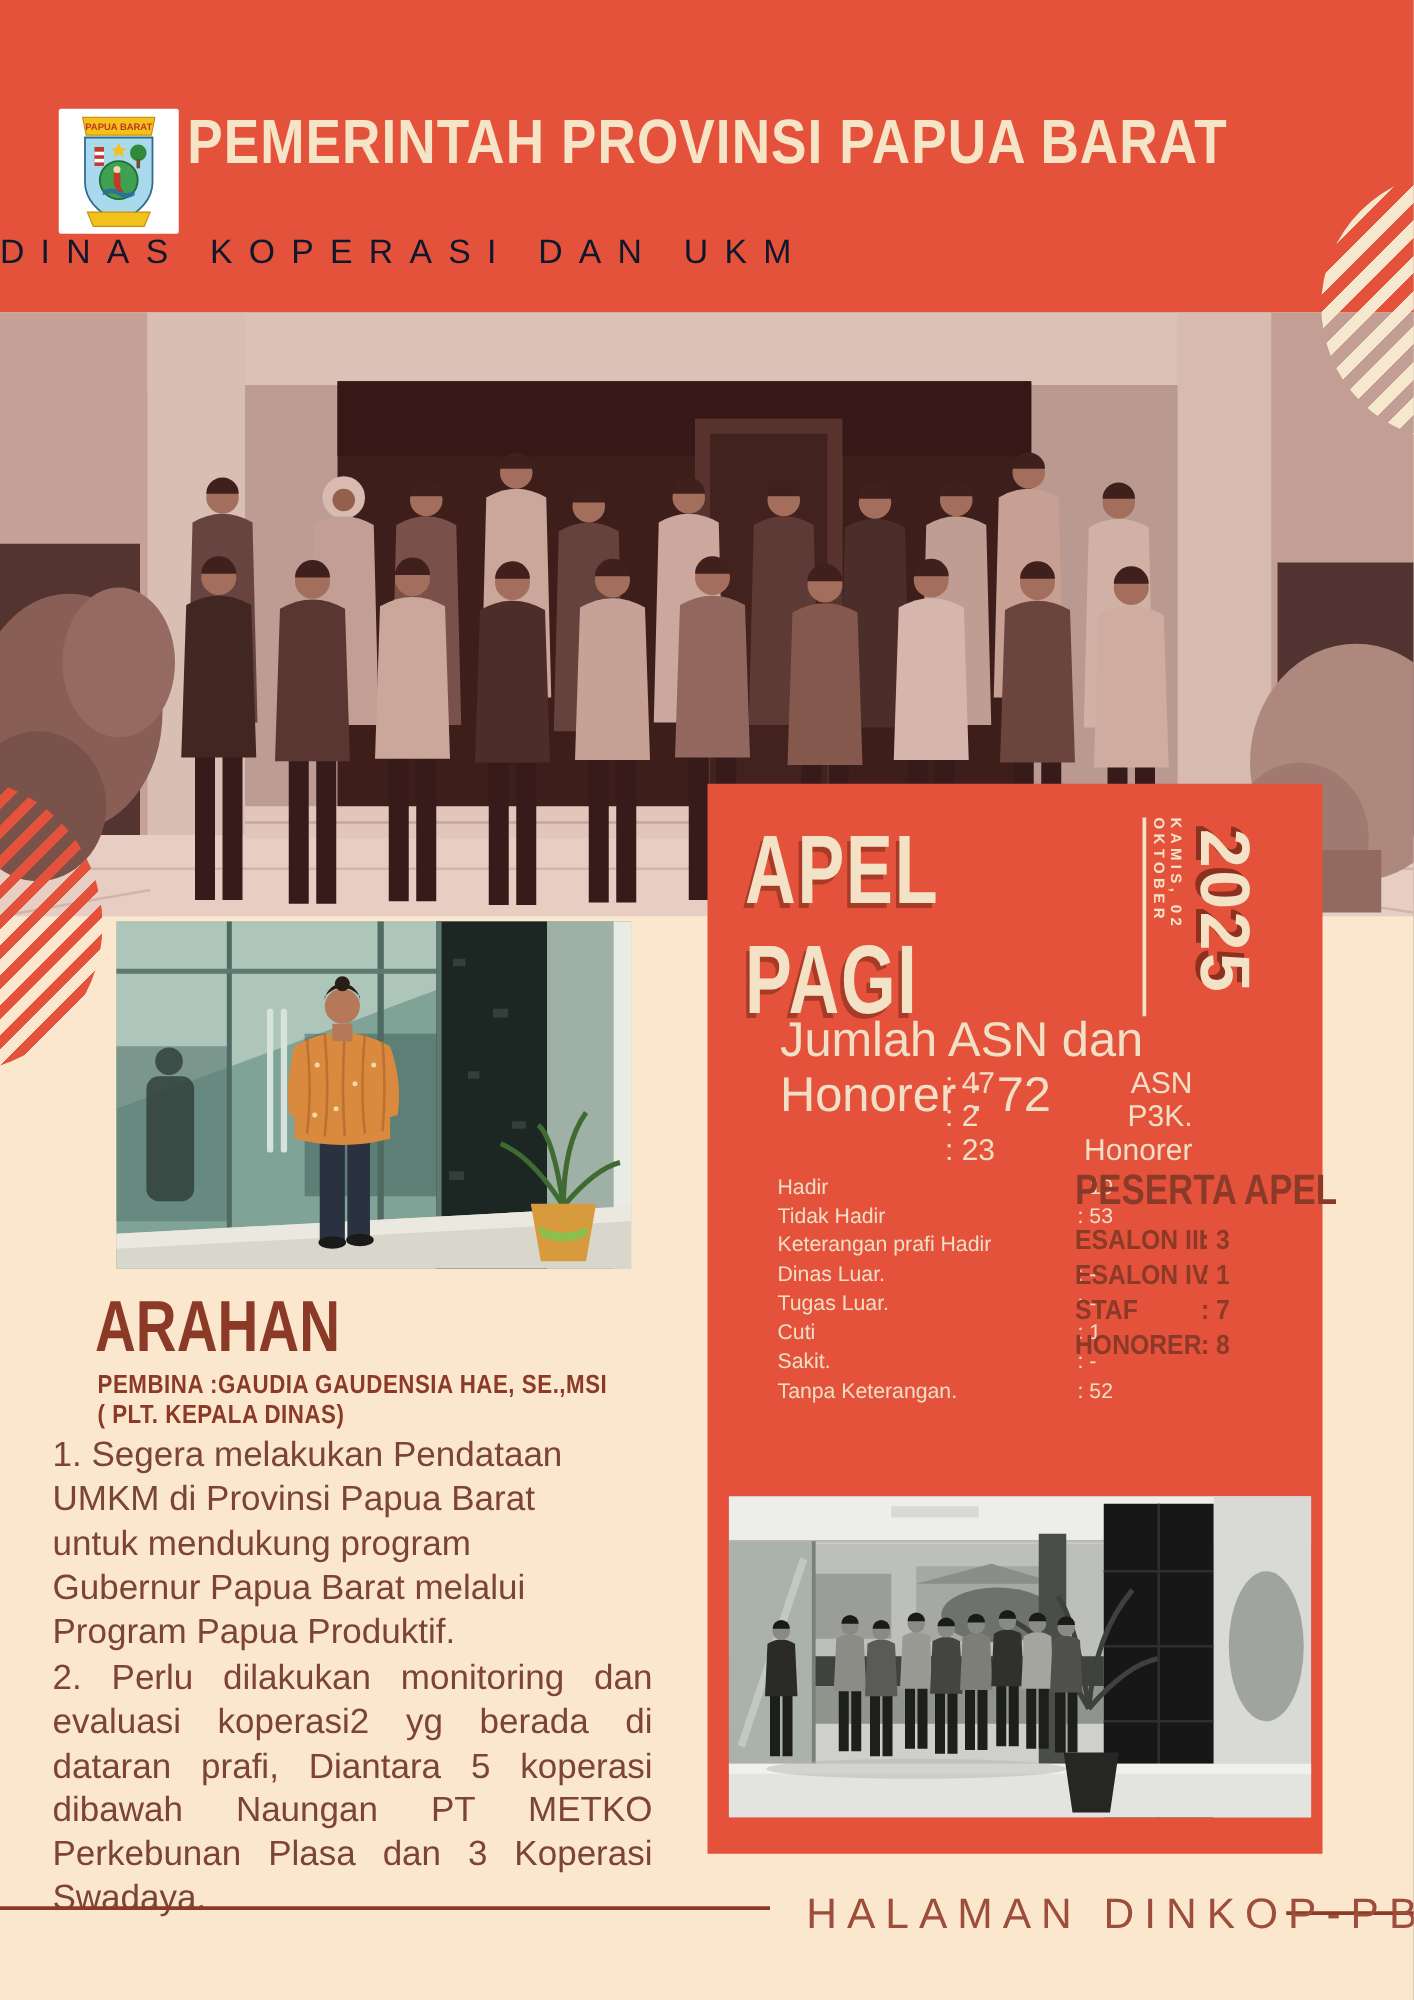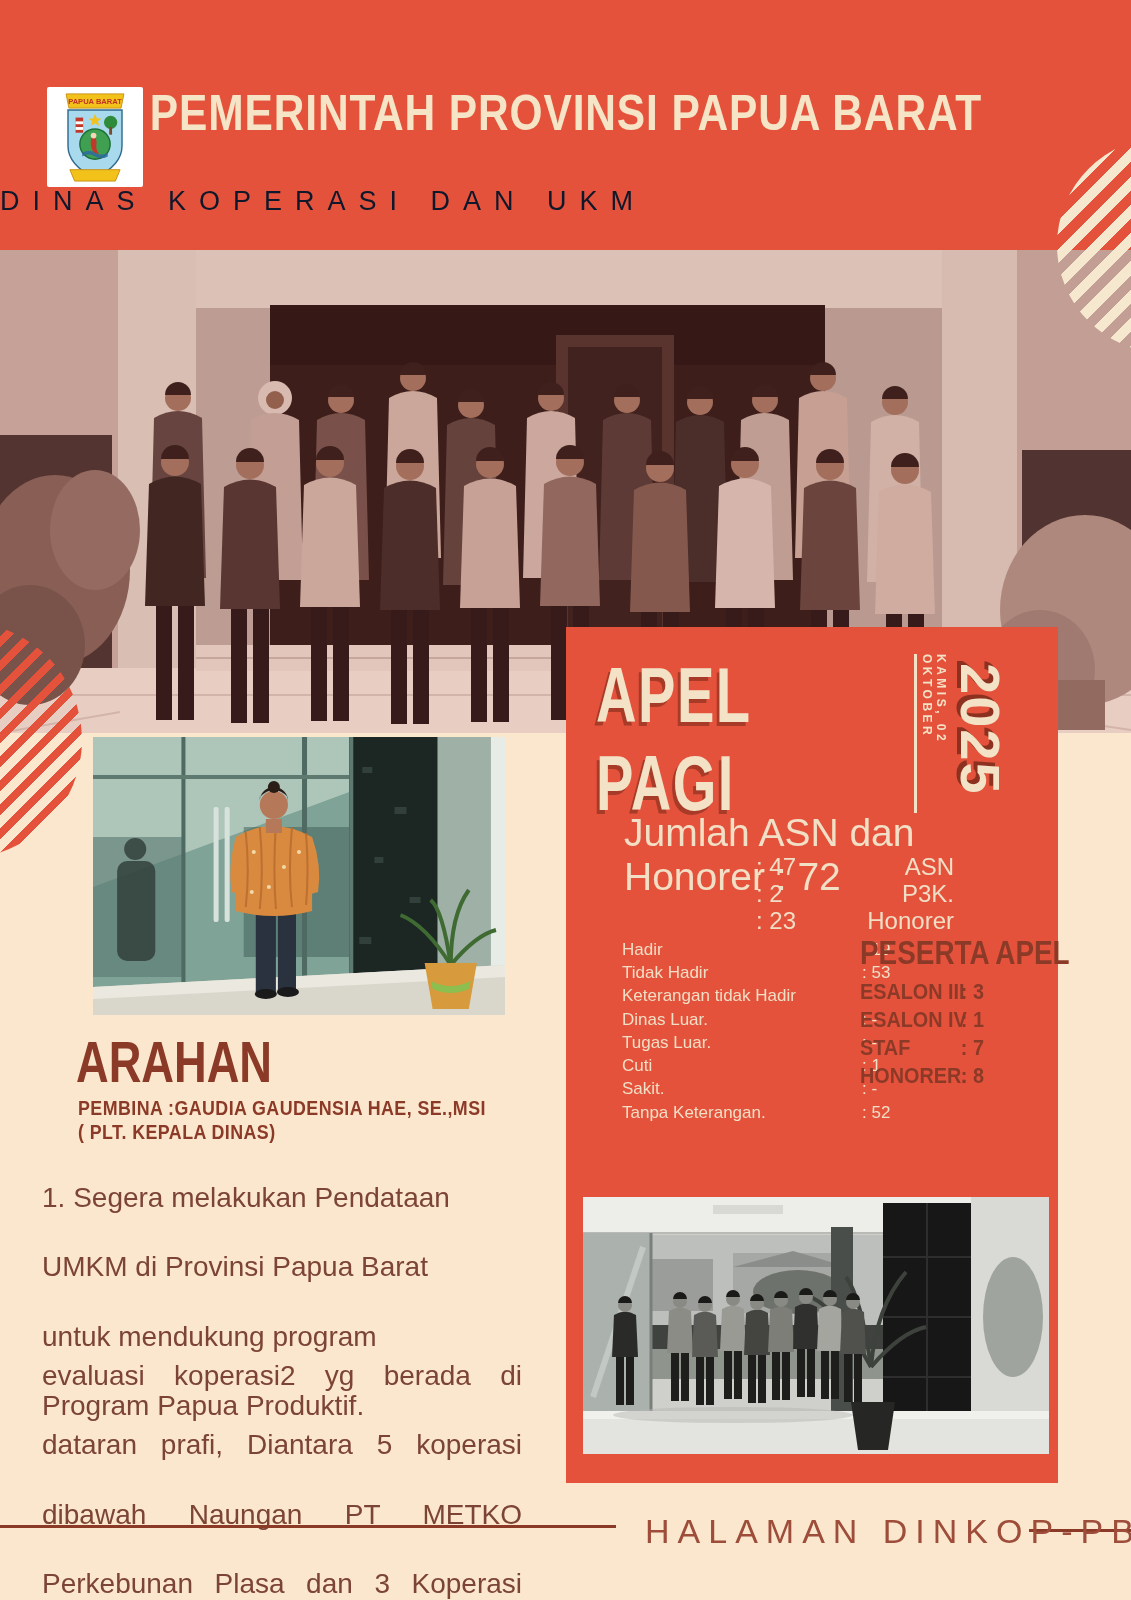--- a/index.html
+++ b/index.html
@@ -50,21 +50,21 @@
   
   .arahan-title{position:absolute;left:76px;top:1028px;font-size:58px;font-weight:bold;
       color:#8C3A28;transform:scaleX(.78);transform-origin:left top;}
   .arahan-sub1{position:absolute;left:78px;top:1096px;font-size:21px;font-weight:bold;
       color:#8C3A28;transform:scaleX(.85);transform-origin:left top;white-space:nowrap;letter-spacing:.5px;}
   .arahan-sub2{position:absolute;left:78px;top:1120px;font-size:21px;font-weight:bold;
       color:#8C3A28;transform:scaleX(.85);transform-origin:left top;white-space:nowrap;letter-spacing:.5px;}
   .para{position:absolute;left:42px;width:480px;font-size:28px;color:#7C4435;}
   .para1{top:1146px;}
   .para2{top:1324px;}
-  .para .ln{height:35.3px;line-height:35.3px;white-space:nowrap;margin-top:34px;}
+  .para .ln{height:35.3px;line-height:35.3px;white-space:nowrap;}
   .para2 .ln{white-space:normal;text-align:justify;text-align-last:justify;}
   .para2 .ln.last{text-align-last:left;}
   
   .foot-line-l{position:absolute;left:0;top:1525px;width:616px;height:3px;background:#8C3A28;}
   .foot-line-r{position:absolute;left:1029px;top:1529px;width:102px;height:3px;background:#8C3A28;}
   .foot-text{position:absolute;left:645px;top:1512px;width:340px;text-align:center;
       font-size:34px;letter-spacing:8px;color:#9D4D3A;white-space:nowrap;}
 </style>
 </head>
 <body>
@@ -190,21 +190,21 @@
     <div class="v-year">2025</div>
 
     <div class="jumlah">Jumlah ASN dan Honorer : 72</div>
 
     <div class="srow" style="top:226px"><span>ASN</span><span class="val">: 47</span></div>
     <div class="srow" style="top:253px"><span>P3K.</span><span class="val">: 2</span></div>
     <div class="srow" style="top:280px"><span>Honorer</span><span class="val">: 23</span></div>
 
     <div class="arow" style="top:313px"><span>Hadir</span><span class="val">: 19</span></div>
     <div class="arow" style="top:336px"><span>Tidak Hadir</span><span class="val">: 53</span></div>
-    <div class="arow" style="top:359px"><span>Keterangan tidak Hadir</span><span class="val"></span></div>
+    <div class="arow" style="top:359px"><span>Keterangan prafi Hadir</span><span class="val"></span></div>
     <div class="arow" style="top:383px"><span>Dinas Luar.</span><span class="val">: -</span></div>
     <div class="arow" style="top:406px"><span>Tugas Luar.</span><span class="val">: -</span></div>
     <div class="arow" style="top:429px"><span>Cuti</span><span class="val">: 1</span></div>
     <div class="arow" style="top:452px"><span>Sakit.</span><span class="val">: -</span></div>
     <div class="arow" style="top:476px"><span>Tanpa Keterangan.</span><span class="val">: 52</span></div>
 
     <div class="peserta">
       <div class="peserta-title">PESERTA APEL</div>
       <div class="prow" style="top:46px"><span>ESALON III</span><span class="val">: 3</span></div>
       <div class="prow" style="top:74px"><span>ESALON IV</span><span class="val">: 1</span></div>
@@ -347,23 +347,25 @@
   </div>
 
   <div class="arahan-title">ARAHAN</div>
   <div class="arahan-sub1">PEMBINA :GAUDIA GAUDENSIA HAE, SE.,MSI</div>
   <div class="arahan-sub2">( PLT. KEPALA DINAS)</div>
 
   <div class="para para1">
     <div class="ln">1. Segera melakukan Pendataan</div>
     <div class="ln">UMKM di Provinsi Papua Barat</div>
     <div class="ln">untuk mendukung program</div>
+    <div class="ln">Gubernur Papua Barat melalui</div>
     <div class="ln">Program Papua Produktif.</div>
   </div>
   <div class="para para2">
+    <div class="ln">2. Perlu dilakukan monitoring dan</div>
     <div class="ln">evaluasi koperasi2 yg berada di</div>
     <div class="ln">dataran prafi, Diantara 5 koperasi</div>
     <div class="ln">dibawah Naungan PT METKO</div>
     <div class="ln">Perkebunan Plasa dan 3 Koperasi</div>
     <div class="ln last">Swadaya.</div>
   </div>
 
   <div class="foot-line-l"></div>
   <div class="foot-line-r"></div>
   <div class="foot-text">HALAMAN DINKOP-PB</div>

